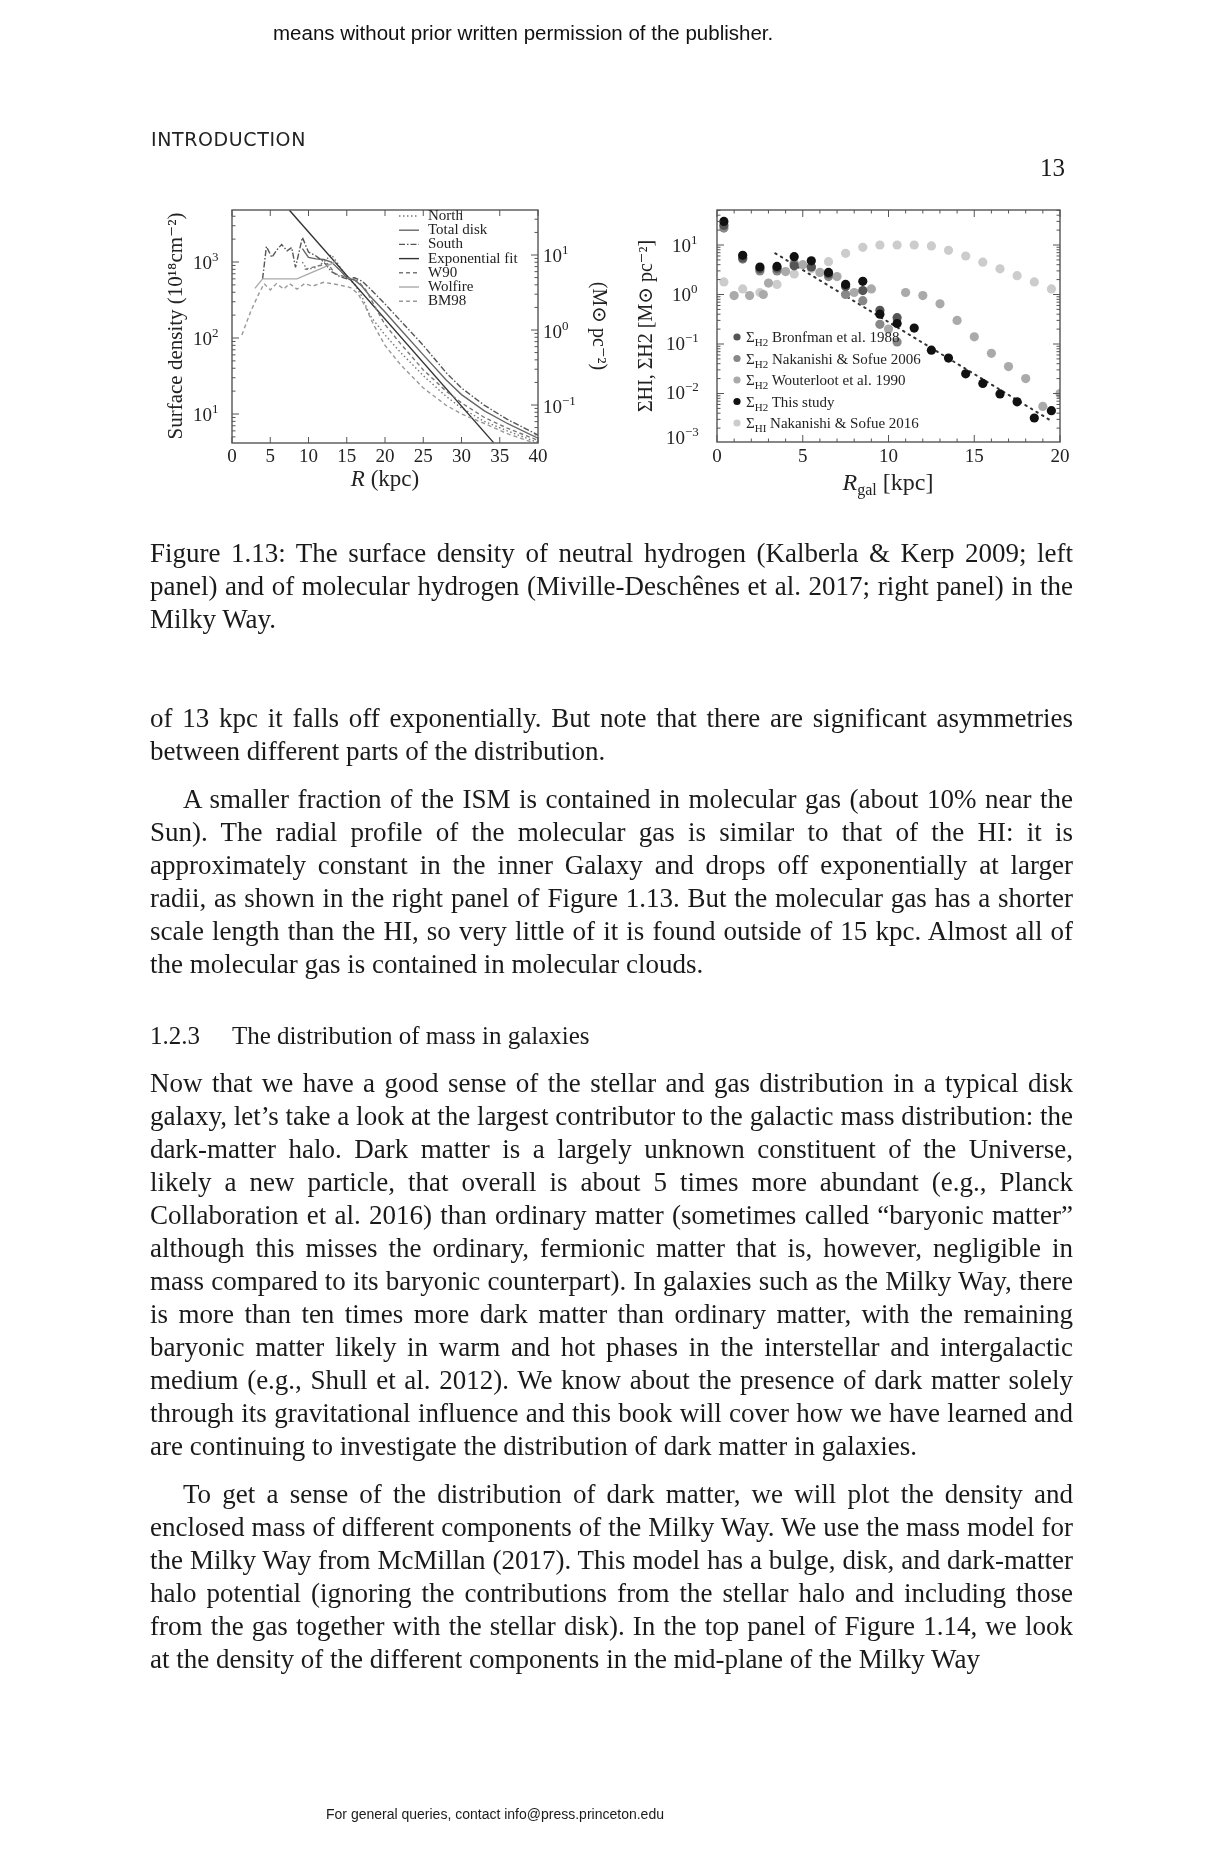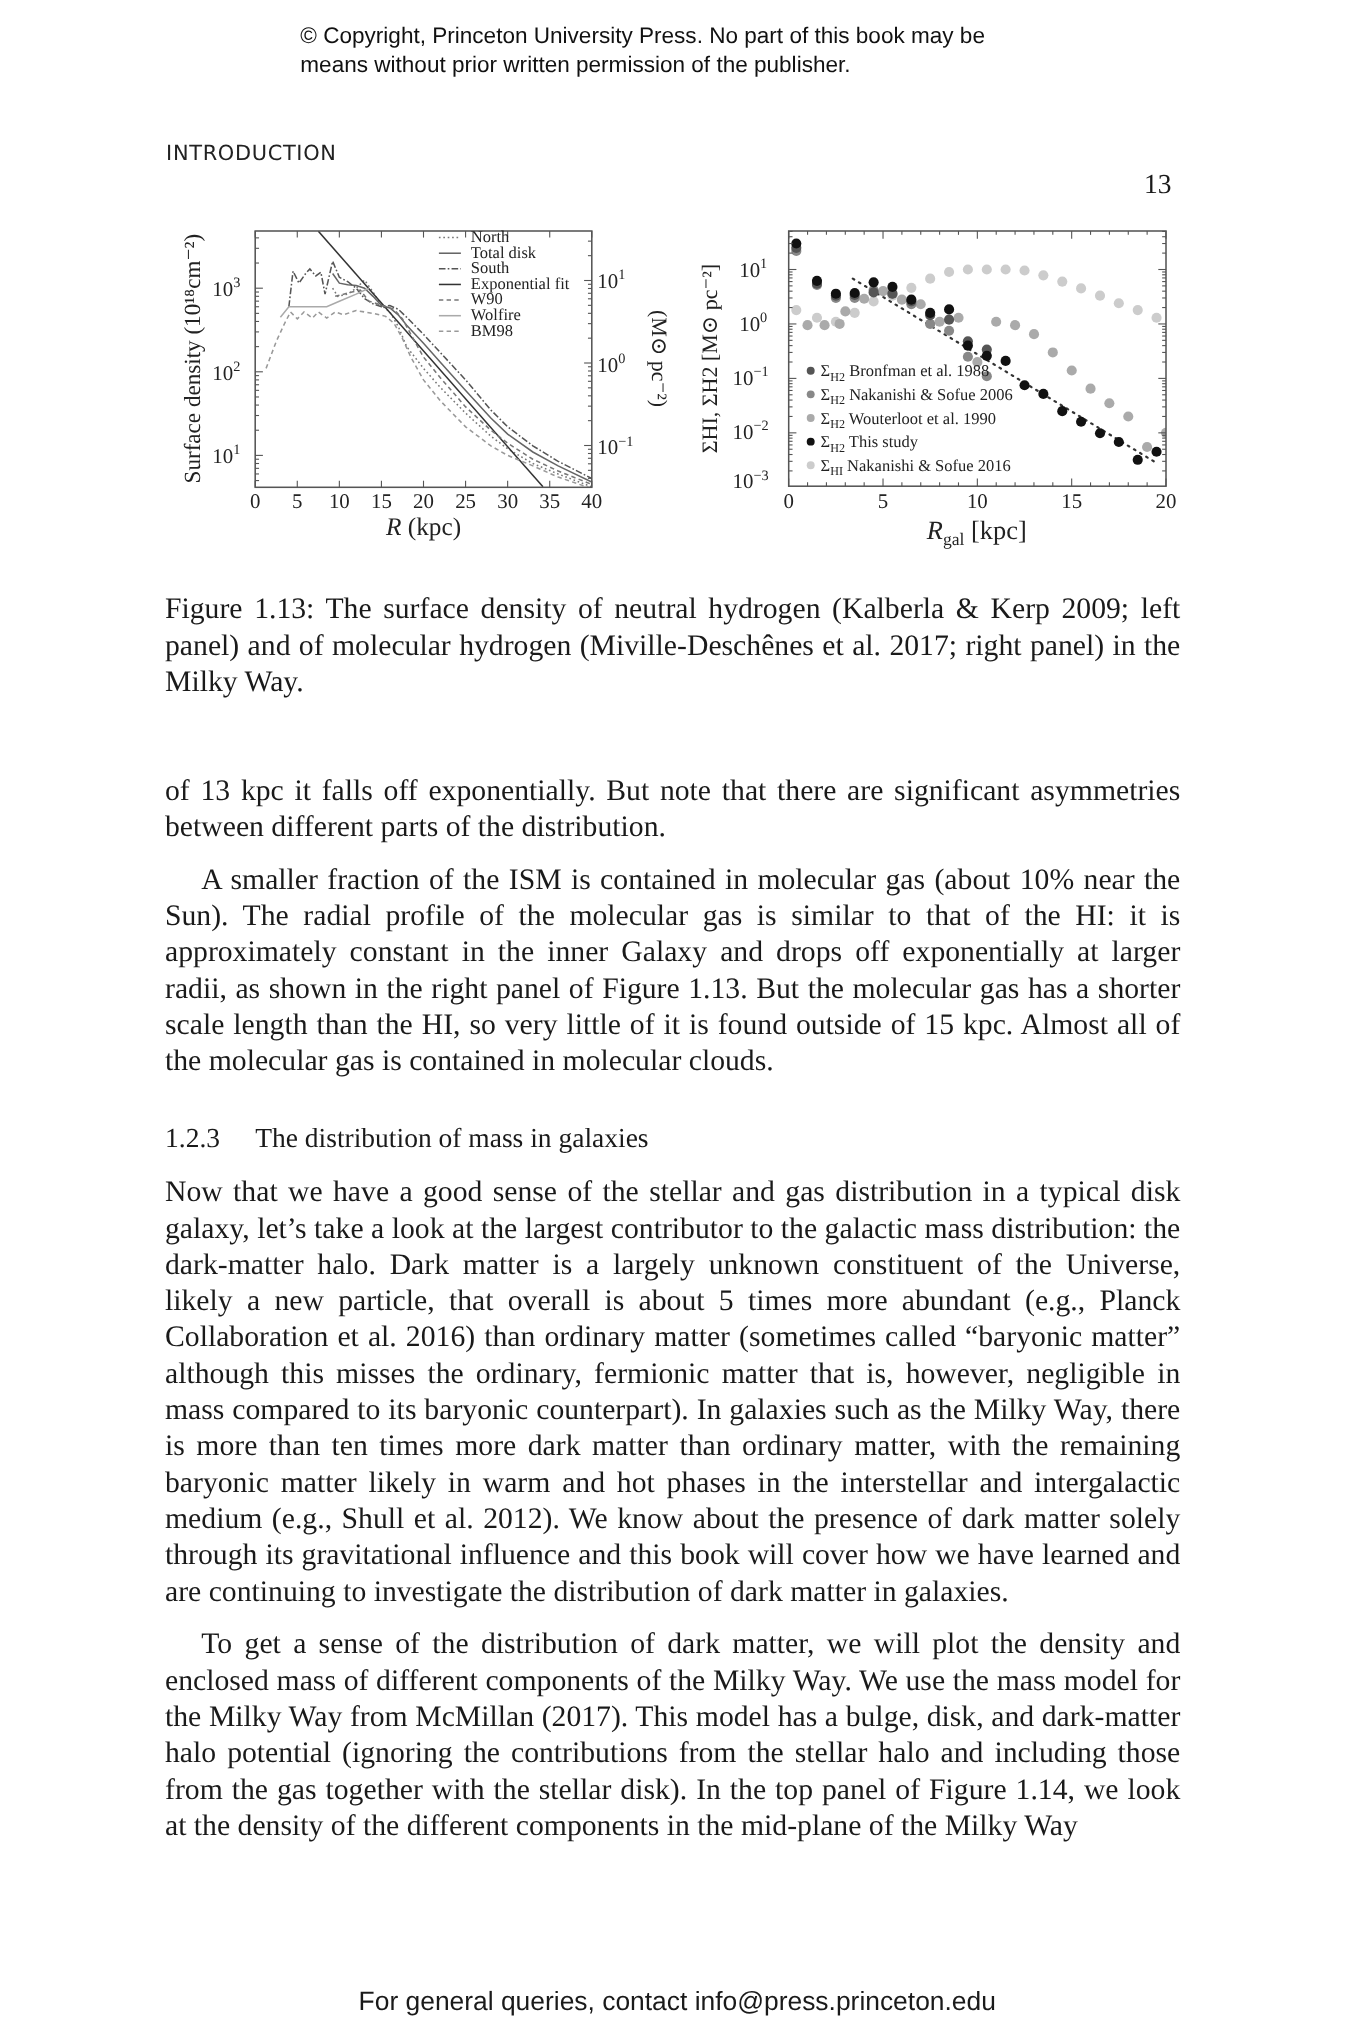--- a/index.html
+++ b/index.html
@@ -11,28 +11,27 @@
   .running-head { left: 151px; top: 128px; font-size: 19px; letter-spacing: 0.6px; font-family: "DejaVu Sans", sans-serif; color: #222; }
   .page-number { left: 1040px; top: 106px; font-size: 25px; margin-top: 48px; }
   .text-block { left: 150px; width: 923px; font-size: 27px; line-height: 33px; text-align: justify; }
   .text-block p { margin: 0; }
   .text-block p.indent { text-indent: 33px; margin-top: 15px; }
   .caption { top: 537px; }
   .body1 { top: 702px; }
   .heading { left: 150px; top: 1022px; font-size: 25px; font-weight: normal; }
   .heading .num { display: inline-block; width: 82px; }
   .body2 { top: 1067px; }
-  .footer { left: 326px; top: 1806px; font-size: 24px; text-align: right; }
+  .footer { left: 326px; top: 1806px; font-size: 14px; text-align: right; }
   svg text { font-family: "Liberation Serif", "DejaVu Serif", serif; fill: #222; }
 </style>
 </head>
 <body>
 
 <div class="abs sans copyright">
-  <div>© Copyright, Princeton University Press. No part of this book may be</div>
   <div>means without prior written permission of the publisher.</div>
 </div>
 <div class="abs running-head">INTRODUCTION</div>
 <div class="abs serif page-number">13</div>
 
 <svg class="abs" style="left:0;top:0" width="1225" height="520" viewBox="0 0 1225 520">
 
   <g>
 
     <text transform="translate(182,326) rotate(-90)" text-anchor="middle" font-size="21">

